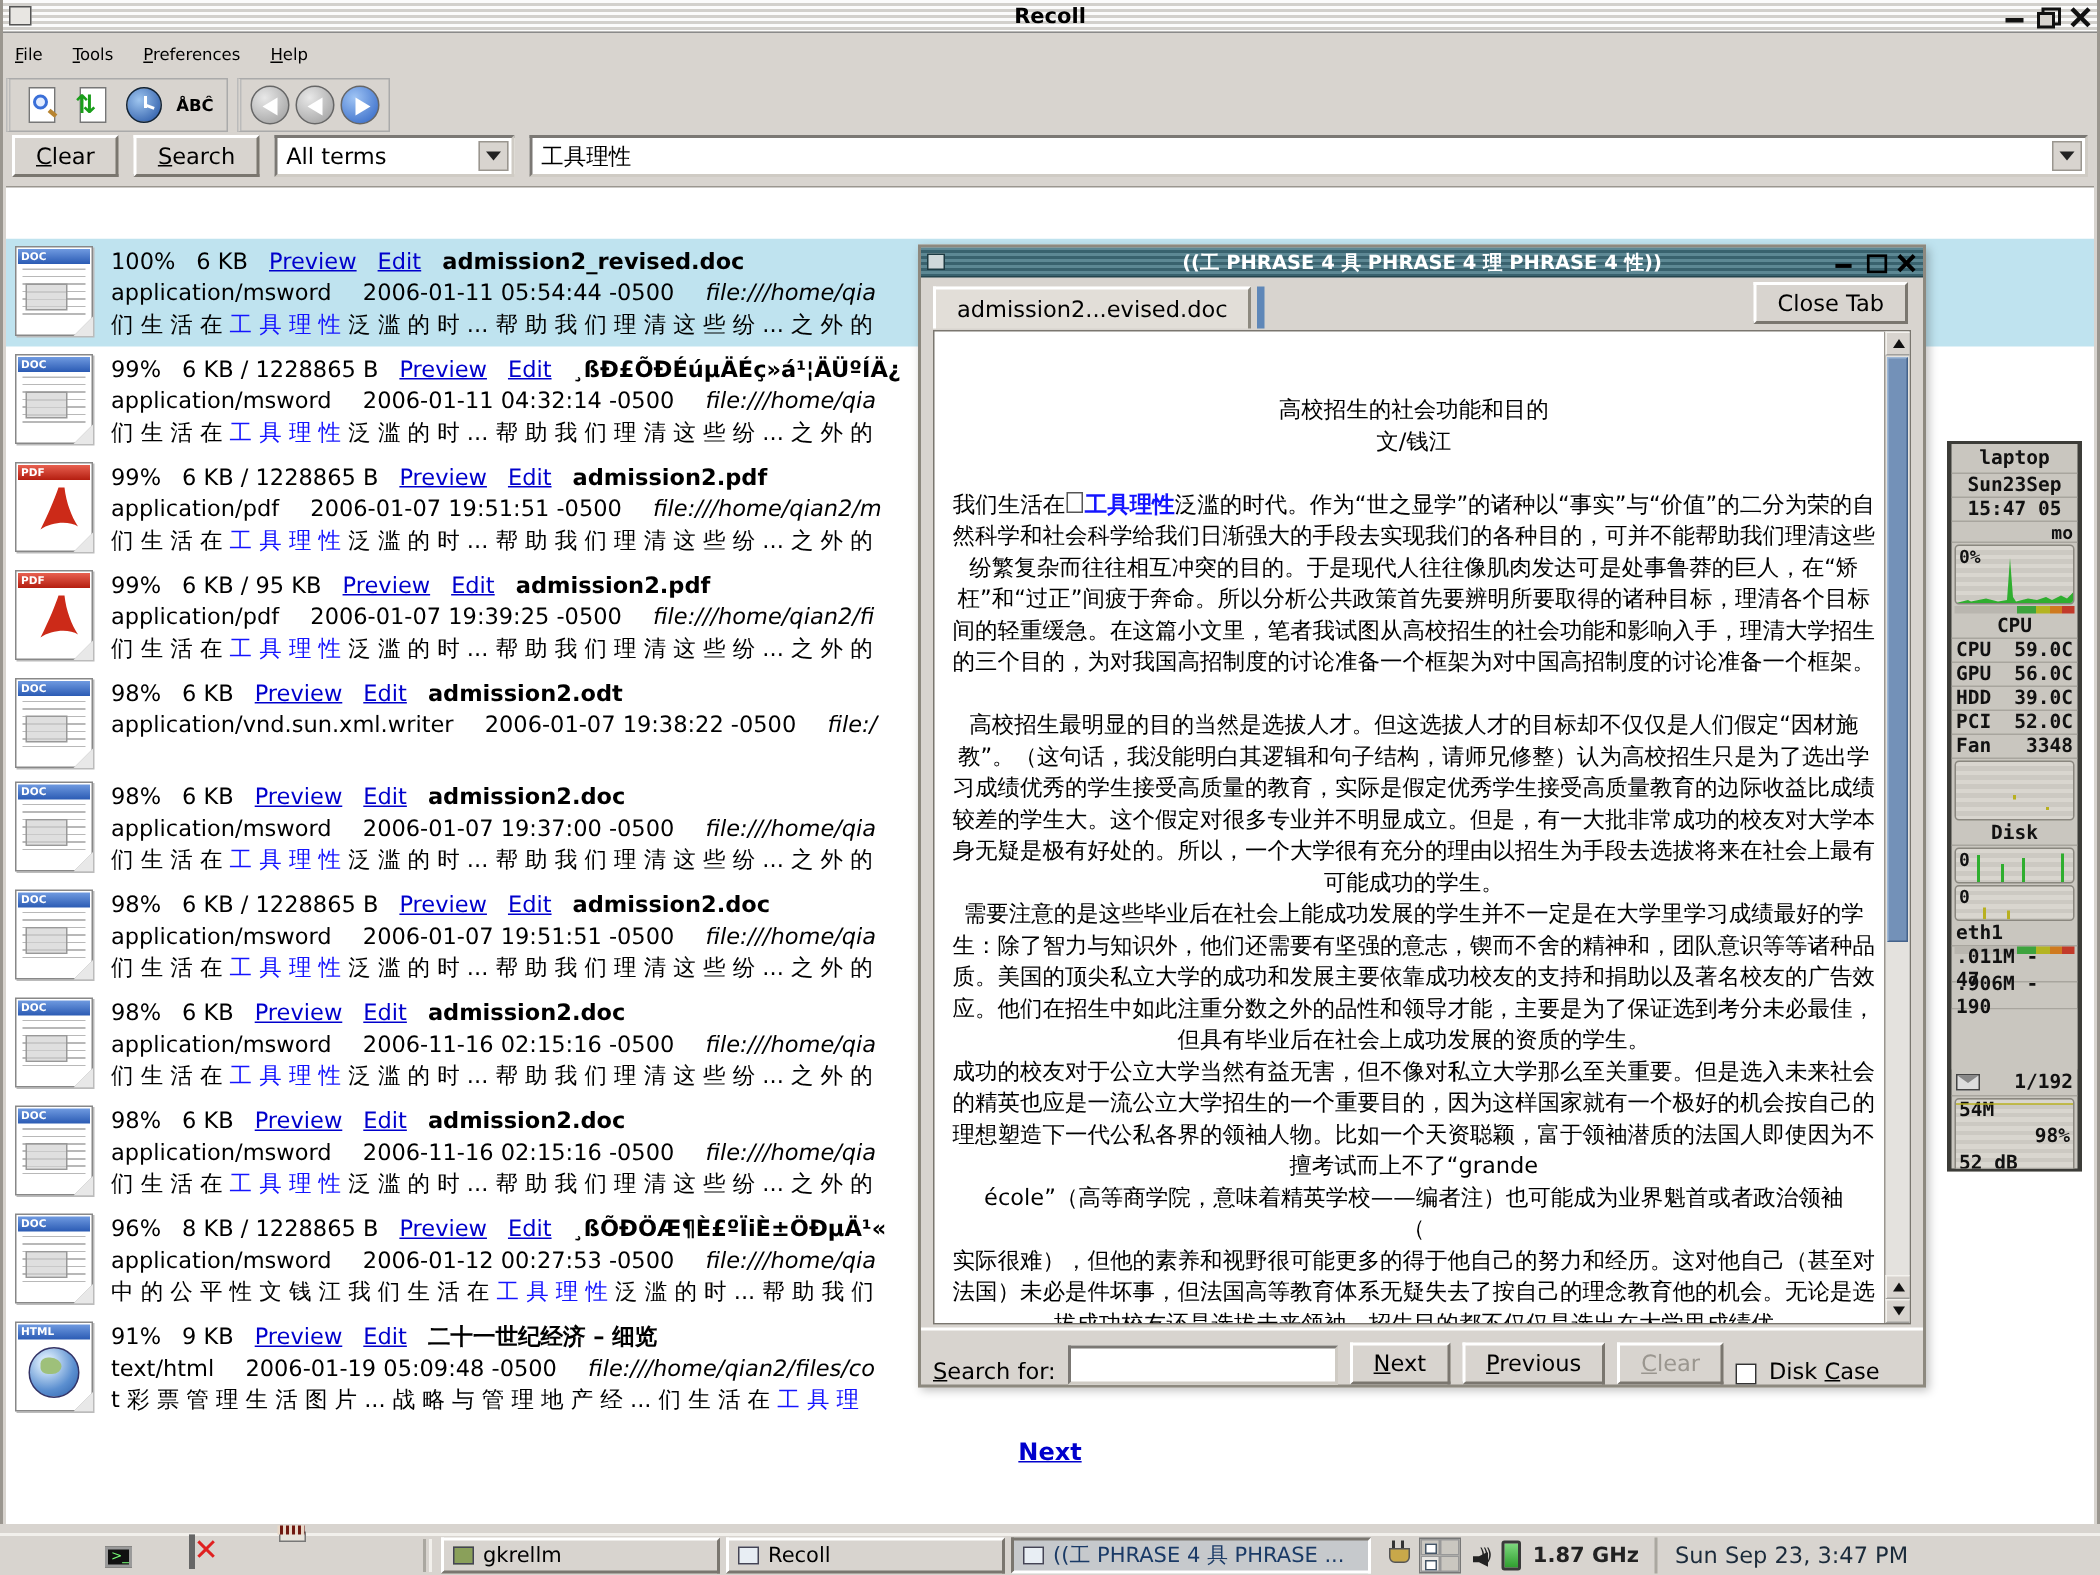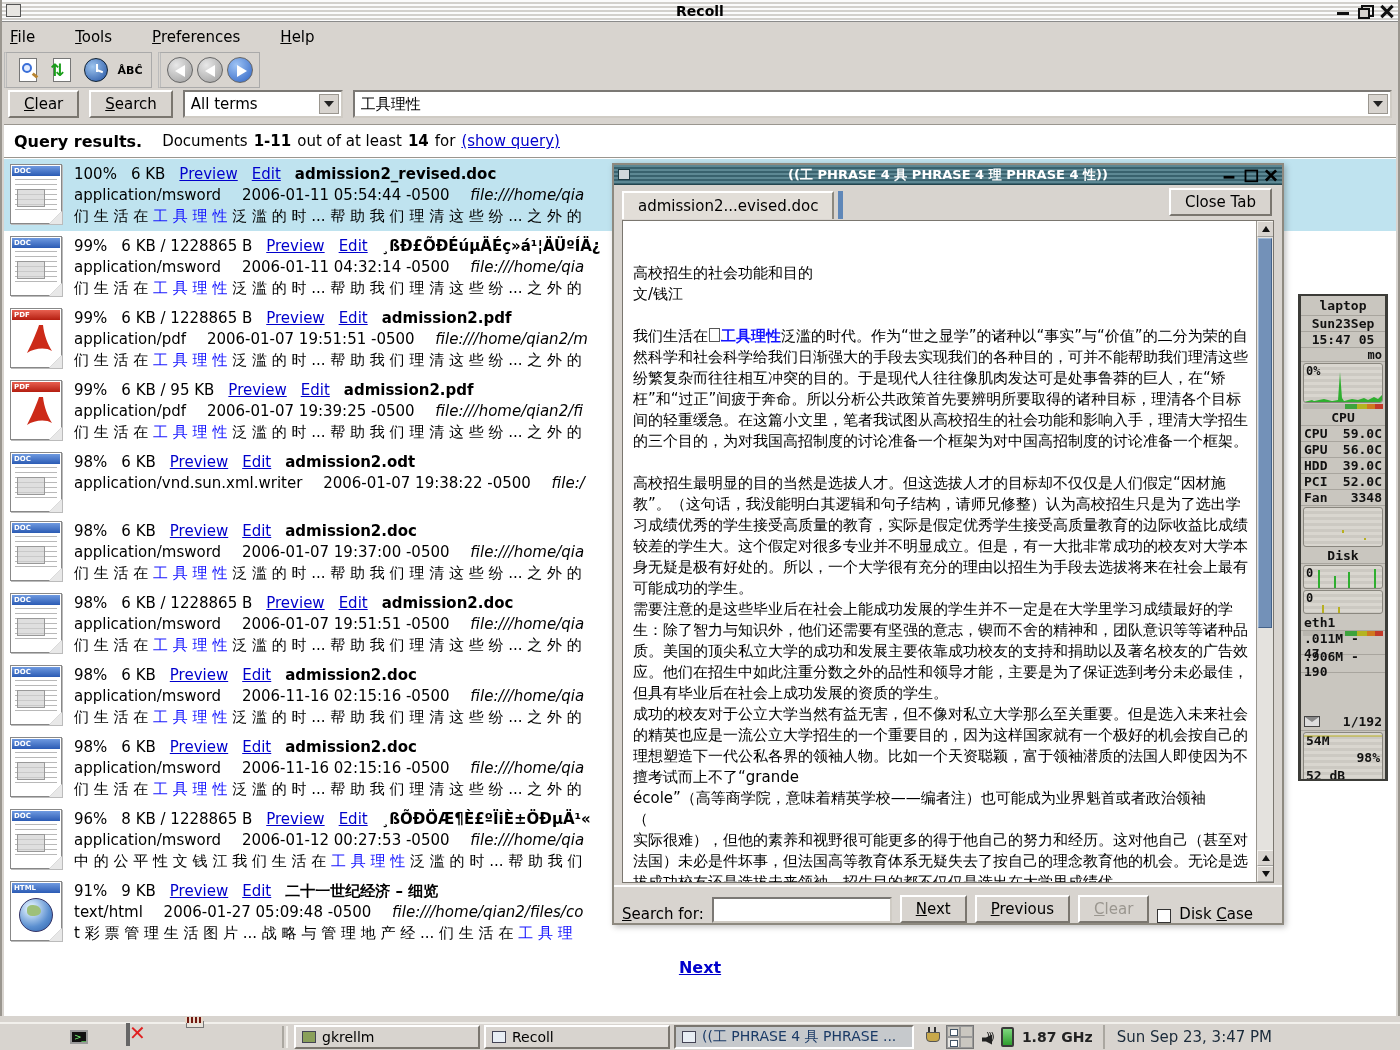--- a/index.html
+++ b/index.html
@@ -17,21 +17,21 @@
   .tb-title{position:absolute;left:0;right:0;text-align:center;font-weight:bold;font-size:14px;color:#000;}
   .tb-btns{position:absolute;right:4px;top:0;height:22px;display:flex;align-items:center;gap:8px;}
   .wb{width:14px;height:14px;position:relative;cursor:pointer;}
   .wb-min::after{content:"";position:absolute;left:1px;right:1px;bottom:3px;height:3px;background:#111;}
   .wb-rest::after{content:"";position:absolute;left:3px;top:1px;width:9px;height:8px;border:2px solid #111;}
   .wb-rest::before{content:"";position:absolute;left:0px;top:4px;width:8px;height:7px;border:2px solid #111;background:#d8d4cf;z-index:1;}
   .wb-x::before,.wb-x::after{content:"";position:absolute;left:-1px;top:6px;width:16px;height:3px;background:#111;}
   .wb-x::before{transform:rotate(45deg);} .wb-x::after{transform:rotate(-45deg);}
 
   .menubar{position:absolute;left:0;top:23px;right:0;height:27px;display:flex;align-items:center;
-    padding-left:8px;gap:40px;font-size:15px;background:#d8d4cf;}
+    padding-left:8px;gap:20px;font-size:11px;background:#d8d4cf;}
   .menu-item{display:inline-block;cursor:pointer;}
   .accel{display:inline-block;}
   .accel::first-letter{text-decoration:underline;}
 
   .toolbar{position:absolute;left:2px;top:52px;height:36px;display:flex;gap:6px;}
   .tool-group{display:flex;align-items:center;gap:4px;padding:2px 6px;border:1px solid #aaa;
     border-left:3px double #bbb;background:#d8d4cf;}
   .tool-btn{width:30px;height:28px;display:flex;align-items:center;justify-content:center;cursor:pointer;position:relative;}
   .ico-page{width:18px;height:24px;background:#fff;border:1px solid #777;position:relative;}
   .ico-mag{position:absolute;left:2px;top:4px;width:10px;height:10px;border:2px solid #3a6fd8;border-radius:50%;background:#cfe0ff99;}
@@ -118,21 +118,21 @@
 
   .pv-tabbar{position:absolute;left:0;top:21px;right:0;height:38px;}
   .pv-tab{position:absolute;left:8px;top:5px;height:28px;padding:0 14px;background:#e2ded8;
     border-top:2px solid #fff;border-left:2px solid #fff;border-right:2px solid #8d897f;
     display:flex;align-items:center;font-size:15px;}
   .pv-tab-accent{position:absolute;left:224px;top:5px;width:5px;height:28px;background:#5f87b8;}
   .closetab-btn{position:absolute;right:10px;top:2px;}
   .pv-content{position:absolute;left:8px;top:55px;right:8px;bottom:40px;background:#fff;
     border:1px solid #7a766f;overflow:hidden;}
   .pv-textarea{position:absolute;left:0;top:0;right:17px;bottom:0;padding:42px 4px 8px 10px;
-    font-size:15px;line-height:21px;color:#000;overflow:hidden;}
+    font-size:15px;line-height:21px;color:#000;overflow:hidden;text-align:center;}
   .pv-p{min-height:21px;word-break:break-all;}
   .pv-hl{color:#1414ff;font-weight:bold;}
   .missing-box{display:inline-block;width:11px;height:14px;border:1px solid #555;vertical-align:-1px;margin:0 1px;}
 
   .pv-scroll{position:absolute;right:0;top:0;bottom:0;width:17px;background:#e4e2de;border-left:1px solid #9a968f;}
   .sb-btn{position:absolute;left:0;width:17px;height:16px;background:#d8d4cf;border:1px outset #f4f2ee;
     display:flex;align-items:center;justify-content:center;cursor:pointer;}
   .sb-up{top:0;} .sb-upb{bottom:16px;} .sb-down{bottom:0;}
   .tri-up{width:0;height:0;border-left:4px solid transparent;border-right:4px solid transparent;border-bottom:6px solid #111;}
   .tri-down{width:0;height:0;border-left:4px solid transparent;border-right:4px solid transparent;border-top:6px solid #111;}
@@ -268,30 +268,20 @@
       <span>All terms</span>
       <span class="combo-arrow"></span>
     </span>
     <span class="combo combo-query">
       <span>工具理性</span>
       <span class="combo-arrow"></span>
     </span>
   </div>
 
   <div class="results-wrap">
-    <div class="results-header">
-      <span class="rh-bold">Query results.</span>
-      <span style="width:8px"></span>
-      <span>Documents</span>
-      <span class="rh-num">1-11</span>
-      <span>out of at least</span>
-      <span class="rh-num">14</span>
-      <span>for</span>
-      <a class="link">(show query)</a>
-    </div>
     <div class="results-list" id="results-list">
         <div class="rrow selected">
     <span class="file-icon icon-doc">
       <span class="fi-head">DOC</span>
       <span class="fi-body"></span>
 
       <span class="fi-fold"></span>
     </span>
     <div class="r-text">
       <div class="r-line1">
@@ -551,21 +541,21 @@
     <div class="r-text">
       <div class="r-line1">
         <span>91%</span>
         <span>9 KB</span>
         <a class="r-link">Preview</a>
         <a class="r-link">Edit</a>
         <span class="r-name">二十一世纪经济 – 细览</span>
       </div>
       <div class="r-line2">
         <span>text/html</span>
-        <span>2006-01-27 05:09:48 -0500</span>
+        <span>2006-01-19 05:09:48 -0500</span>
         <span class="r-url">file:///home/qian2/files/co</span>
       </div>
       <div class="r-line3 sn-line">
         <span>t 彩 票 管 理 生 活 图 片 ... 战 略 与 管 理 地 产 经 ... 们 生 活 在 </span><span class="r-hl">工 具 理</span><span></span>
       </div>
     </div>
   </div>
         <a class="next-link link">Next</a>
       </div>
   </div>

